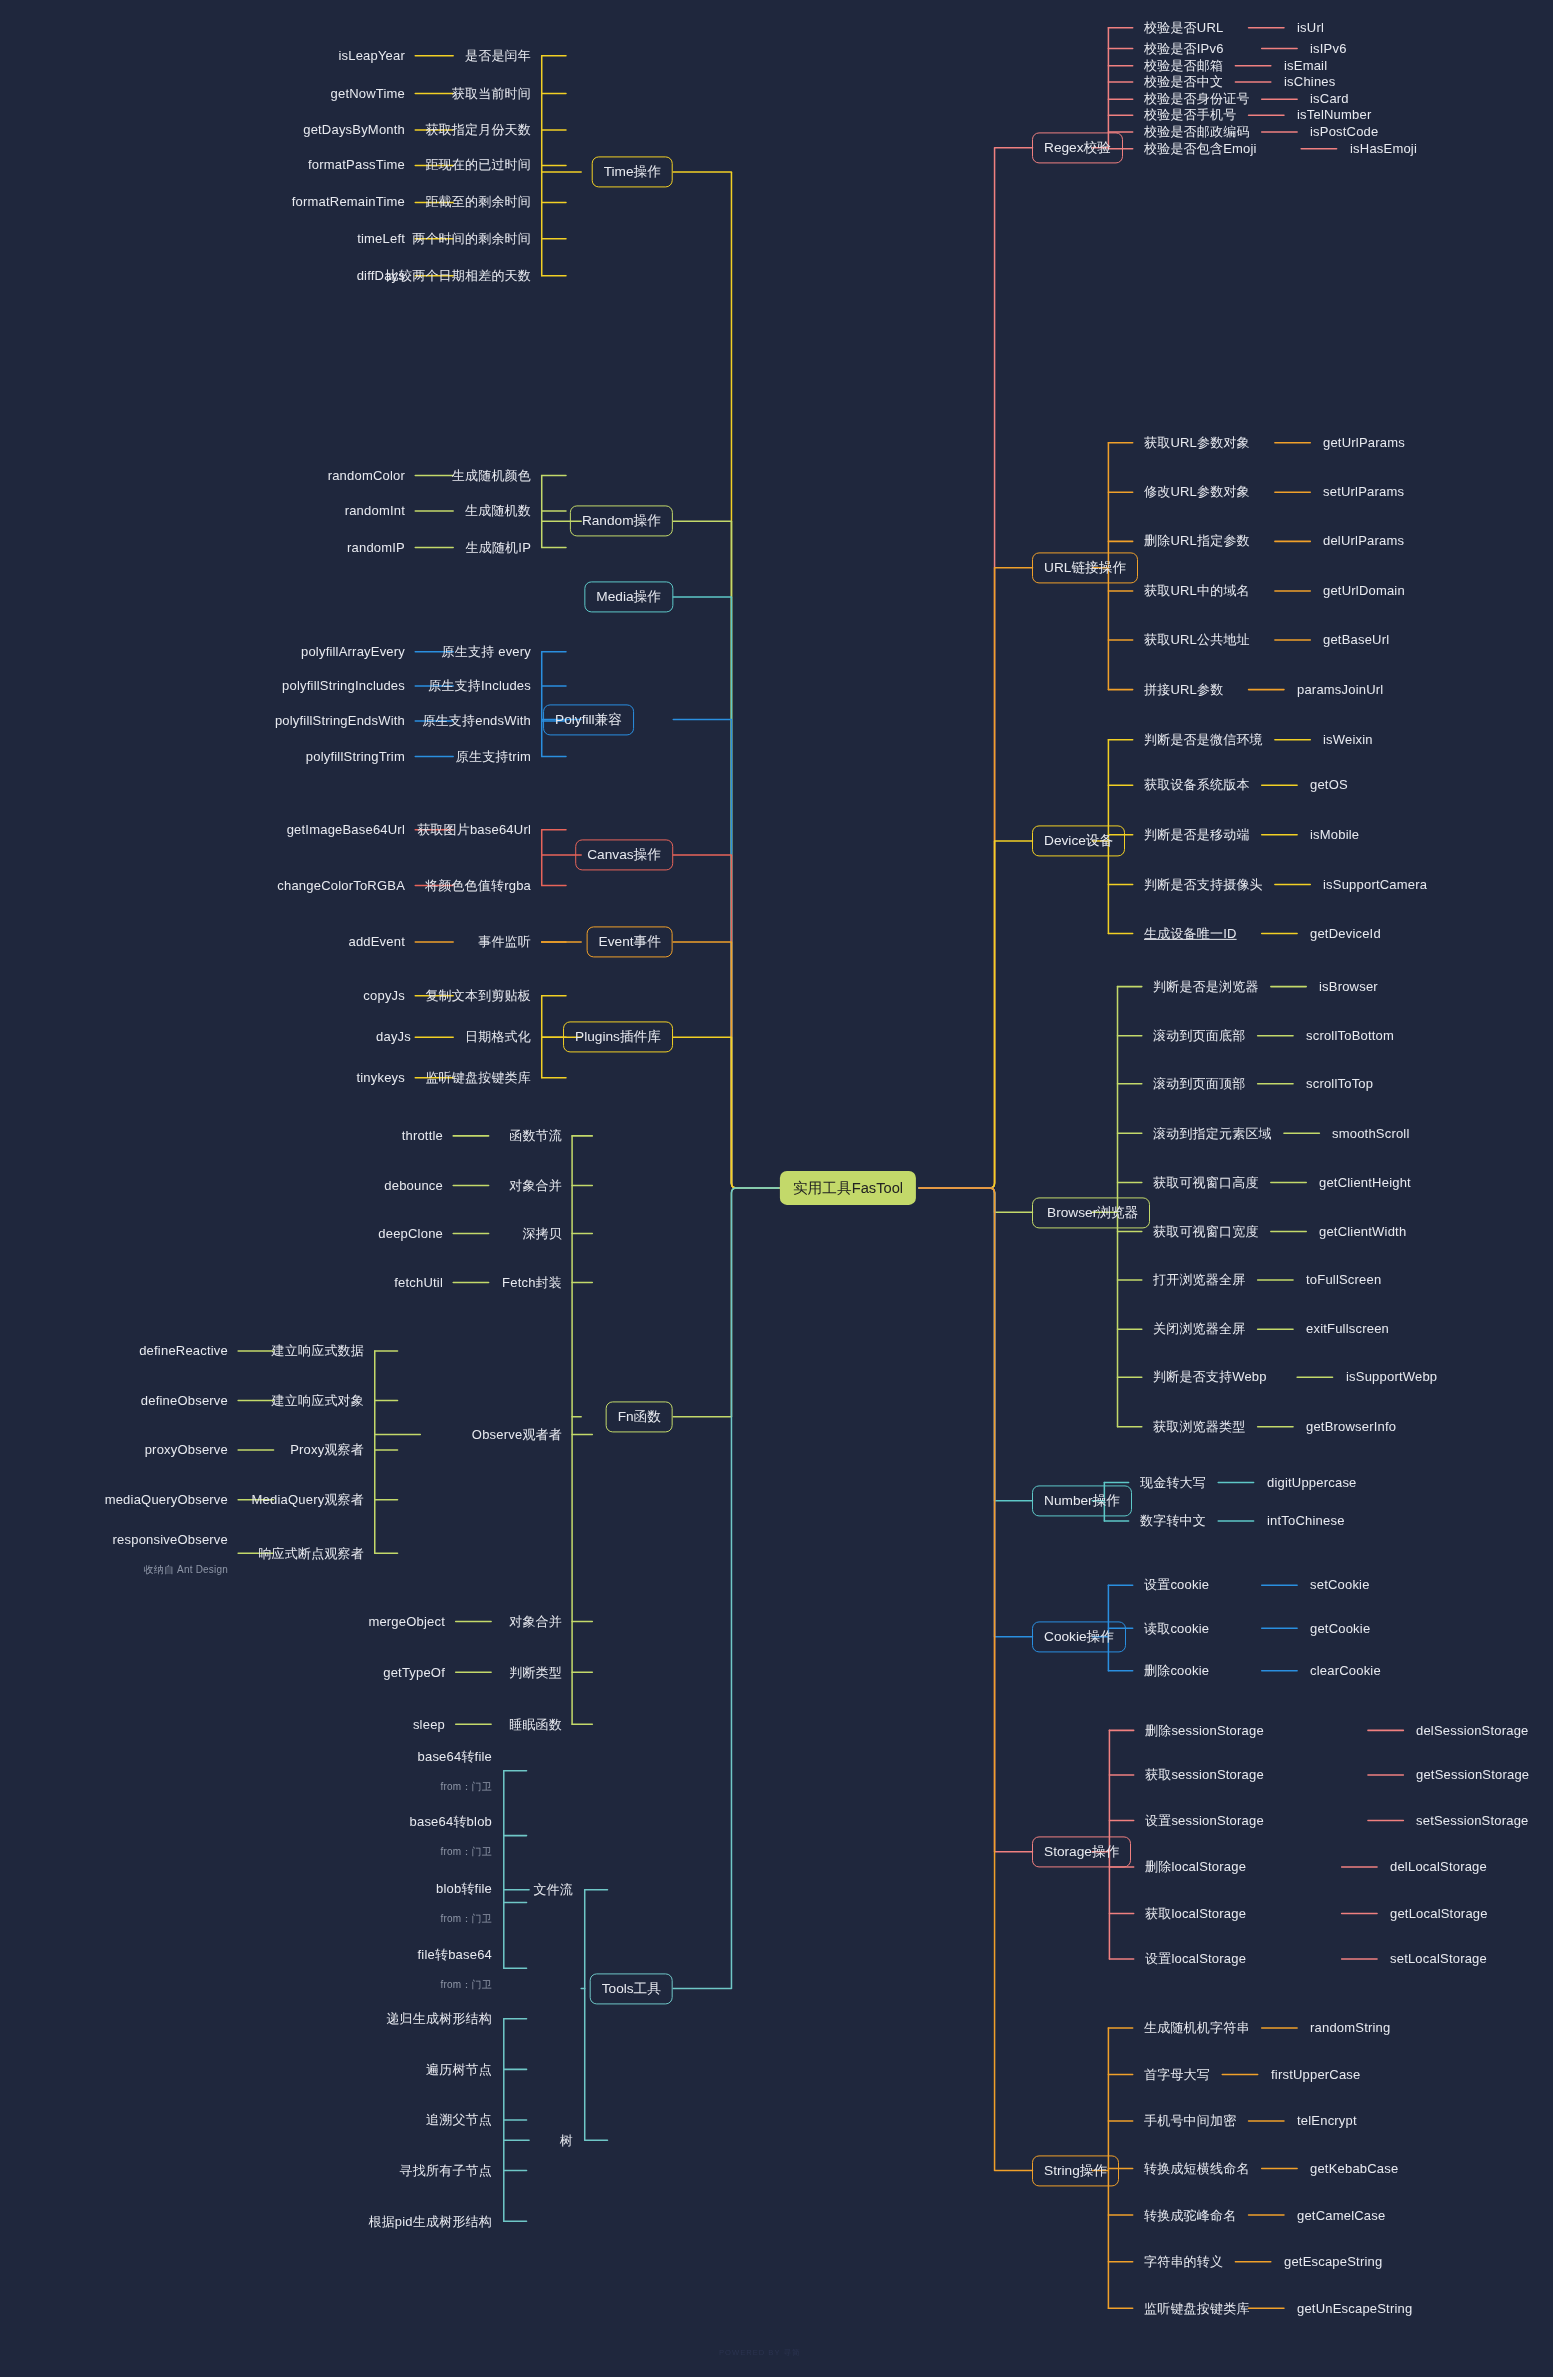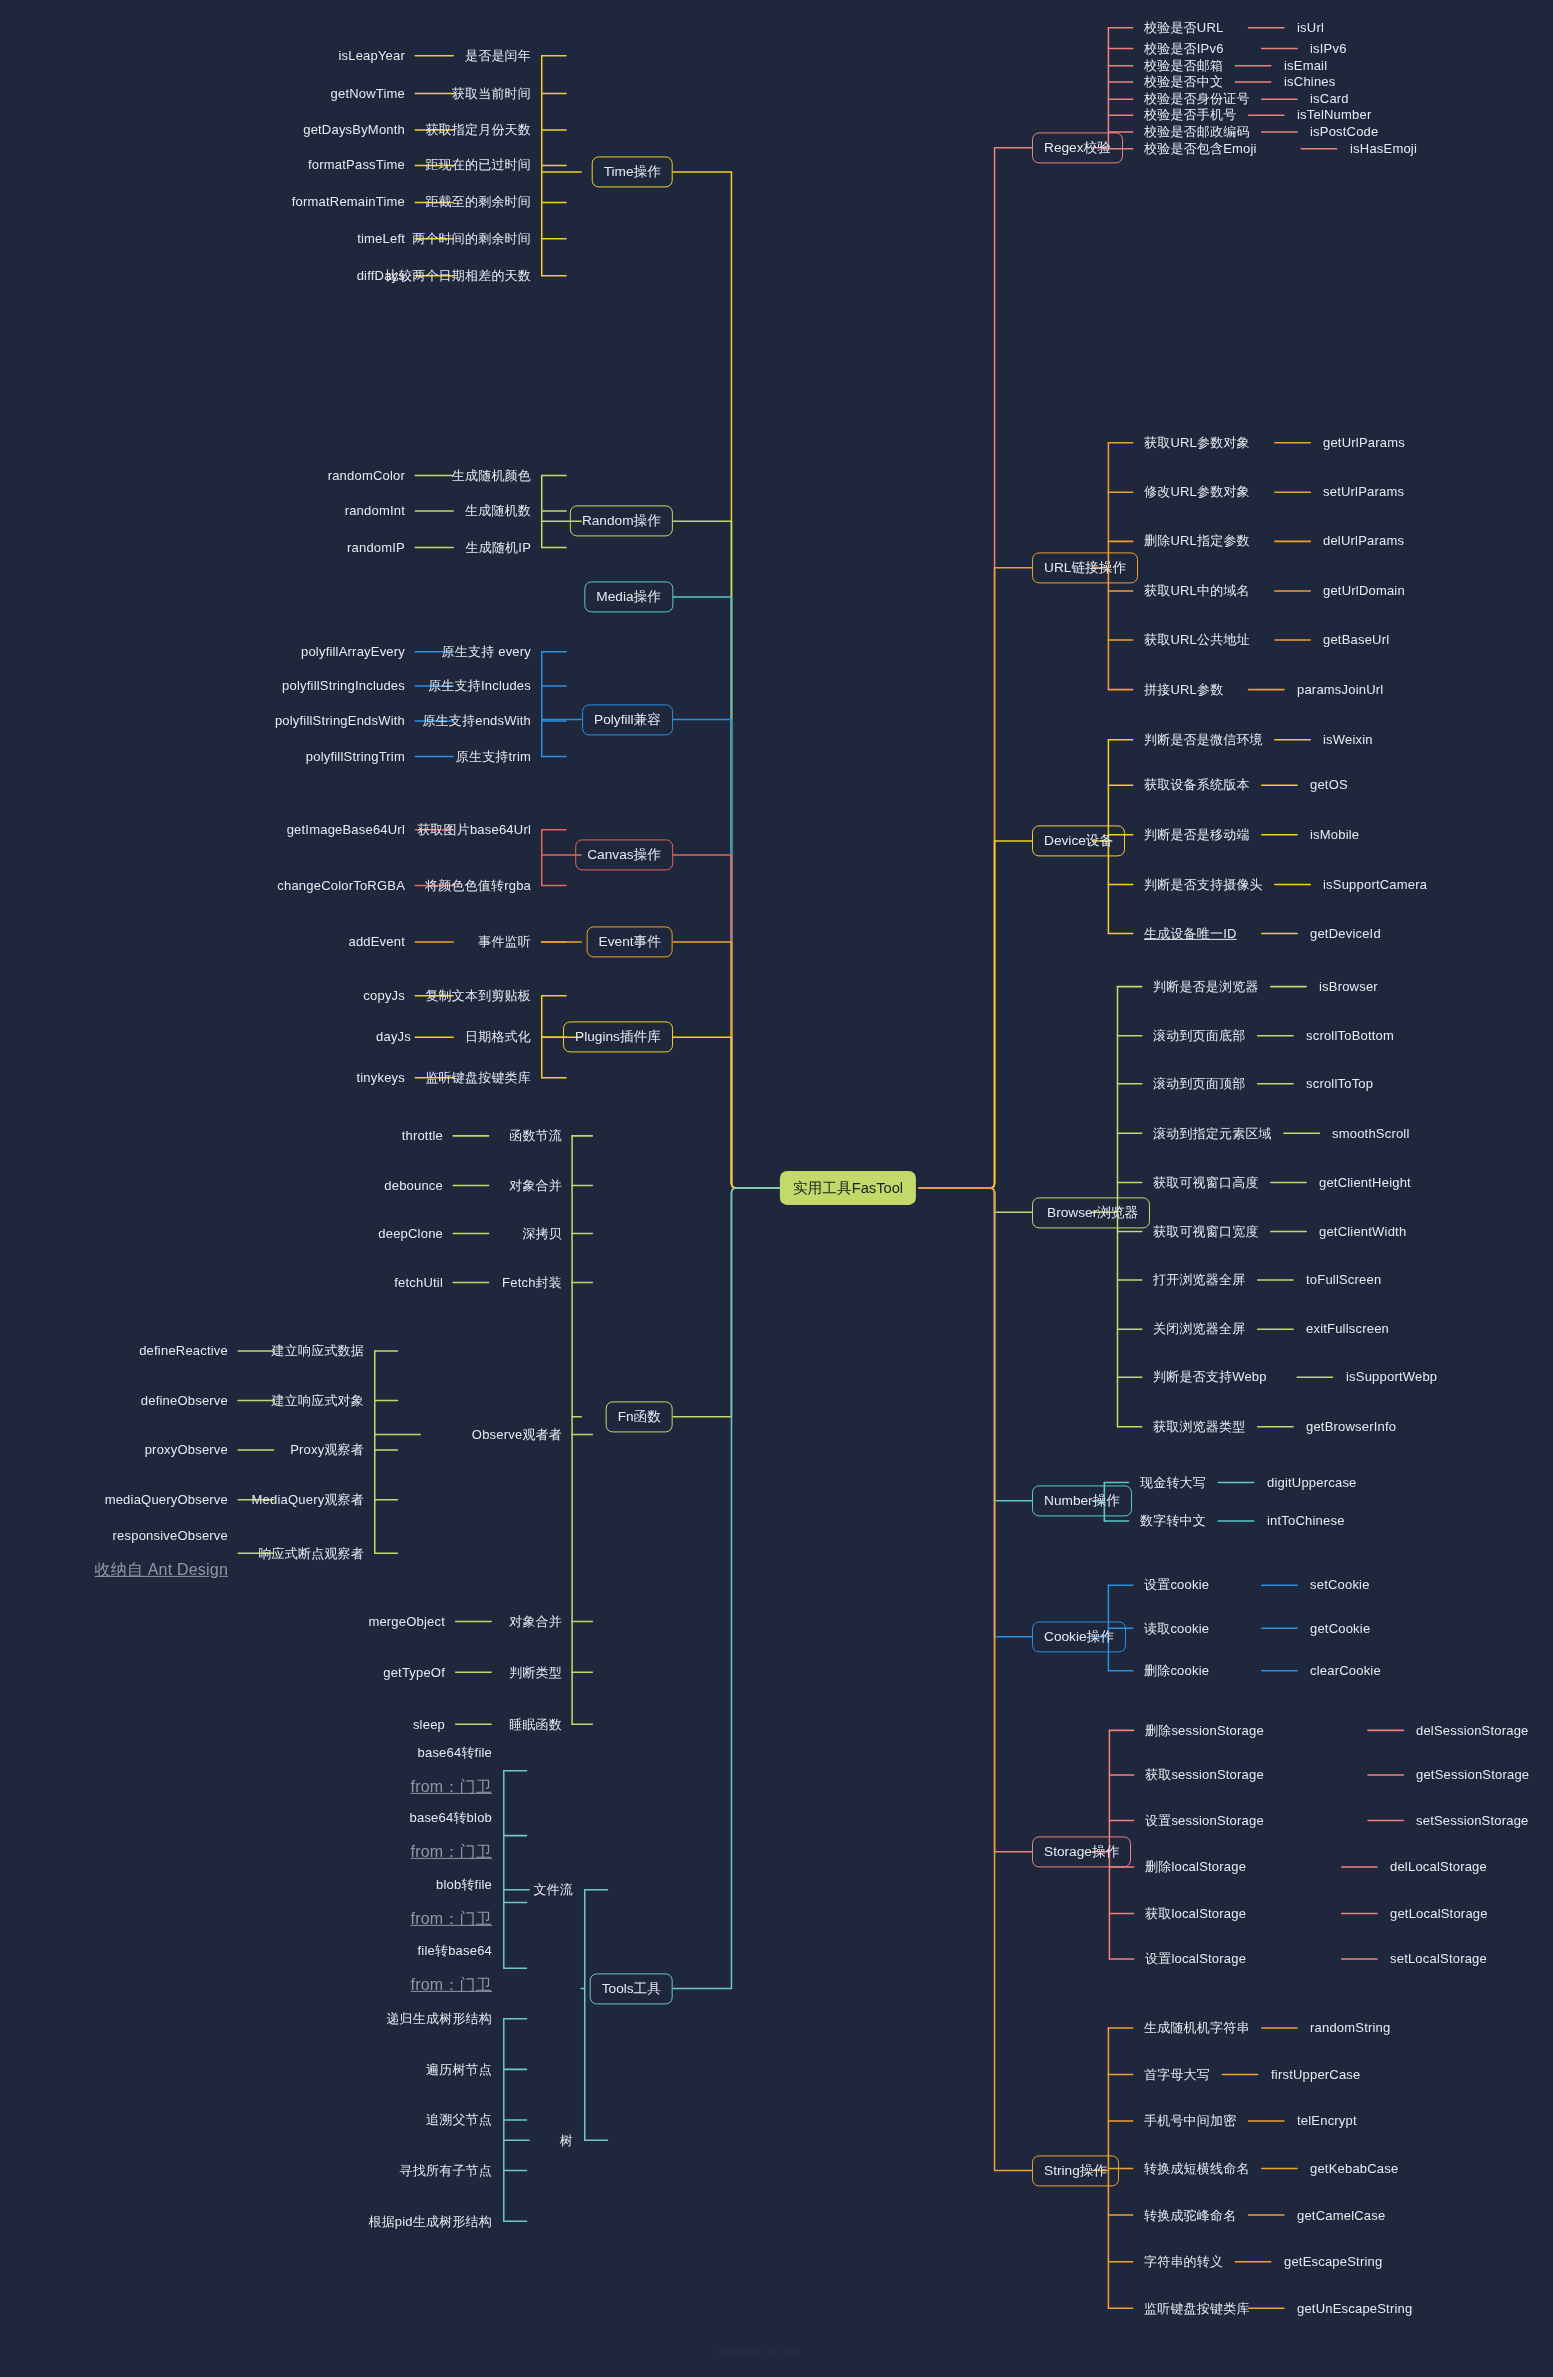--- a/index.html
+++ b/index.html
@@ -6,21 +6,21 @@
   body{font-family:"Liberation Sans","DejaVu Sans",sans-serif;}
   #stage{position:relative;width:1554px;height:2377px;background:#1f273d;overflow:hidden;}
   svg.links{position:absolute;left:0;top:0;width:1554px;height:2377px;pointer-events:none;}
   .node{position:absolute;transform:translateY(-50%);white-space:nowrap;color:#e8eaf0;font-size:13px;letter-spacing:0.2px;line-height:1.25;}
   .node.r{transform:translate(-100%,-50%);text-align:right;}
   .box{position:absolute;transform:translateY(-50%);white-space:nowrap;
        border:1px solid #888;border-radius:7px;padding:5.6px 11px;color:#e8eaf0;font-size:13.7px;background:transparent;}
   .box.r{transform:translate(-100%,-50%);}
   .root{position:absolute;transform:translate(-50%,-50%);white-space:nowrap;background:#c3d96a;color:#222;
         border-radius:7px;padding:7.6px 13px;font-size:14.7px;}
-  .sub{display:block;color:#8f97a8;font-size:16px;margin-top:16px;text-decoration:underline;}
+  .sub{display:block;color:#8f97a8;font-size:10px;margin-top:16px;}
   .wm{position:absolute;left:719px;top:2348px;color:#2b3350;font-size:7.6px;letter-spacing:1px;}
 </style>
 </head>
 <body>
 
 <div id="stage">
   <svg class="links" id="links" viewBox="0 0 3070 4698" width="1554" height="2377">
       <path d="M1330 340 L1445 340" stroke="#f2d024" stroke-width="3" fill="none" stroke-linecap="round"></path>
       <path d="M1445 340 L1445 2338 Q1445 2348 1455 2348 L1540 2348" stroke="#f2d024" stroke-width="3" fill="none"></path>
       <path d="M1070 110 L1070 545" stroke="#f2d024" stroke-width="3" fill="none" stroke-linecap="round"></path>
@@ -282,21 +282,21 @@
       <div class="node r" style="left: 531px; top: 276px;">比较两个日期相差的天数</div>
       <div class="node r" style="left: 405px; top: 276px;">diffDays</div>
       <div class="box r" style="left: 673px; top: 521px; border-color: rgb(195, 217, 106);">Random操作</div>
       <div class="node r" style="left: 531px; top: 476px;">生成随机颜色</div>
       <div class="node r" style="left: 405px; top: 476px;">randomColor</div>
       <div class="node r" style="left: 531px; top: 511px;">生成随机数</div>
       <div class="node r" style="left: 405px; top: 511px;">randomInt</div>
       <div class="node r" style="left: 531px; top: 548px;">生成随机IP</div>
       <div class="node r" style="left: 405px; top: 548px;">randomIP</div>
       <div class="box r" style="left: 673px; top: 597px; border-color: rgb(94, 200, 200);">Media操作</div>
-      <div class="box r" style="left: 673px; top: 720px; border-color: rgb(42, 143, 224);">Polyfill兼容</div>
+      <div class="box r" style="left: 634px; top: 720px; border-color: rgb(42, 143, 224);">Polyfill兼容</div>
       <div class="node r" style="left: 531px; top: 652px;">原生支持 every</div>
       <div class="node r" style="left: 405px; top: 652px;">polyfillArrayEvery</div>
       <div class="node r" style="left: 531px; top: 686px;">原生支持Includes</div>
       <div class="node r" style="left: 405px; top: 686px;">polyfillStringIncludes</div>
       <div class="node r" style="left: 531px; top: 721px;">原生支持endsWith</div>
       <div class="node r" style="left: 405px; top: 721px;">polyfillStringEndsWith</div>
       <div class="node r" style="left: 531px; top: 757px;">原生支持trim</div>
       <div class="node r" style="left: 405px; top: 757px;">polyfillStringTrim</div>
       <div class="box r" style="left: 673px; top: 855px; border-color: rgb(232, 100, 90);">Canvas操作</div>
       <div class="node r" style="left: 531px; top: 830px;">获取图片base64Url</div>

